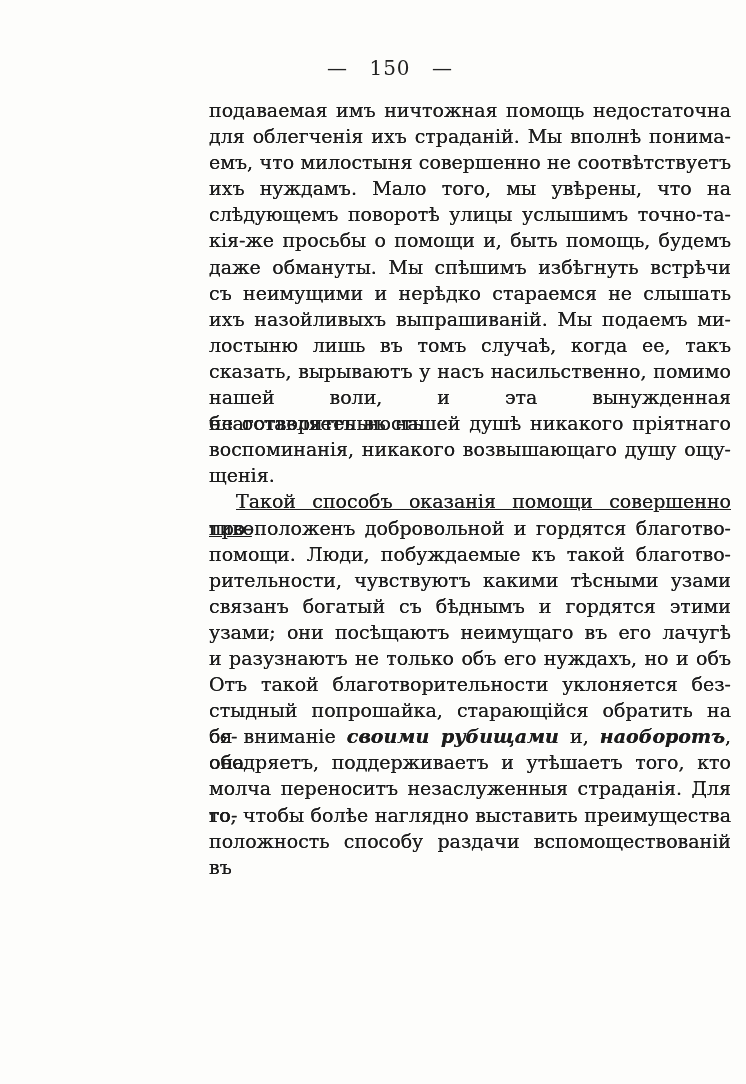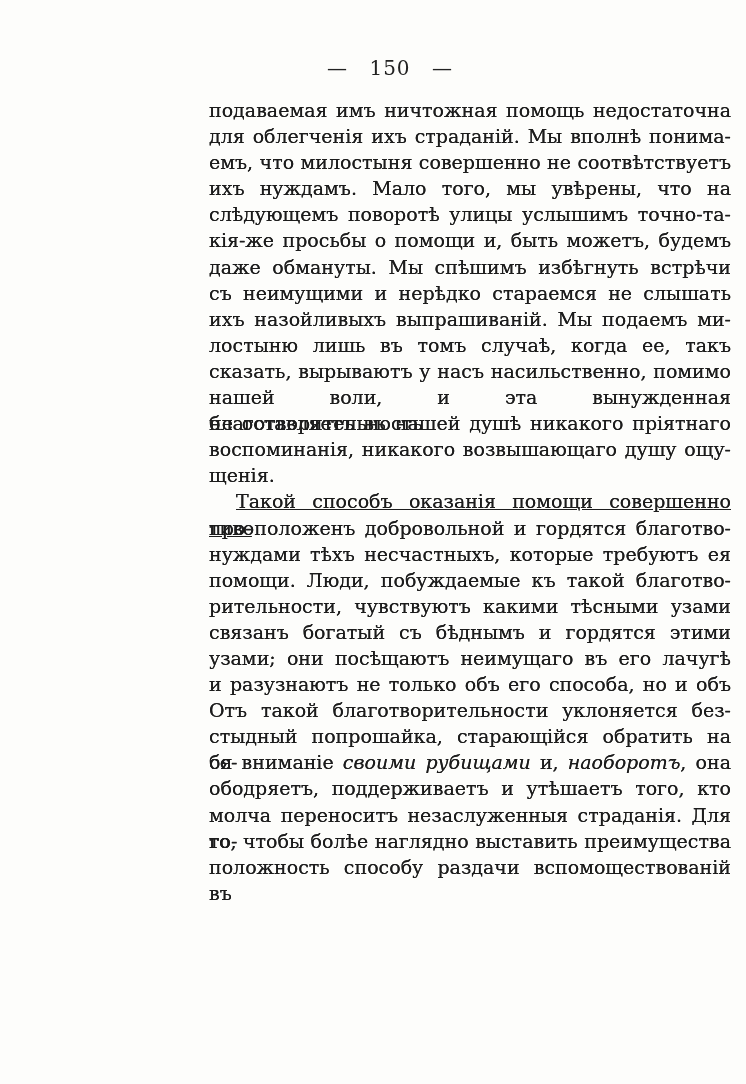--- a/index.html
+++ b/index.html
@@ -49,53 +49,53 @@
   .line.flush-left {
     text-align: right;
     text-align-last: left;
   }
   .line.indent {
     text-indent: 27px;
     text-decoration: underline;
   }
   .line i {
     font-style: italic;
+    font-weight: bold;
   }
 </style>
 </head>
 <body>
 
 <div class="page">
 
   <div class="page-number">— 150 —</div>
 
   <div class="textblock">
     <div class="line">подаваемая имъ ничтожная помощь недостаточна</div>
     <div class="line">для облегченія ихъ страданій. Мы вполнѣ понима-</div>
     <div class="line">емъ, что милостыня совершенно не соотвѣтствуетъ</div>
     <div class="line">ихъ нуждамъ. Мало того, мы увѣрены, что на</div>
     <div class="line">слѣдующемъ поворотѣ улицы услышимъ точно-та-</div>
-    <div class="line">кія-же просьбы о помощи и, быть можетъ, будемъ</div>
+    <div class="line">кія-же просьбы о помощи и, быть помощь, будемъ</div>
     <div class="line">даже обмануты. Мы спѣшимъ избѣгнуть встрѣчи</div>
     <div class="line">съ неимущими и нерѣдко стараемся не слышать</div>
     <div class="line">ихъ назойливыхъ выпрашиваній. Мы подаемъ ми-</div>
     <div class="line">лостыню лишь въ томъ случаѣ, когда ее, такъ</div>
     <div class="line">сказать, вырываютъ у насъ насильственно, помимо</div>
     <div class="line">нашей воли, и эта вынужденная благотворительность</div>
     <div class="line">не оставляетъ въ нашей душѣ никакого пріятнаго</div>
     <div class="line">воспоминанія, никакого возвышающаго душу ощу-</div>
     <div class="line flush-left">щенія.</div>
     <div class="line indent">Такой способъ оказанія помощи совершенно про-</div>
     <div class="line">тивоположенъ добровольной и гордятся благотво-</div>
-    <div class="line">нуждами тѣхъ несчастныхъ, которые требуютъ ея</div>
     <div class="line">помощи. Люди, побуждаемые къ такой благотво-</div>
     <div class="line">рительности, чувствуютъ какими тѣсными узами</div>
     <div class="line">связанъ богатый съ бѣднымъ и гордятся этими</div>
     <div class="line">узами; они посѣщаютъ неимущаго въ его лачугѣ</div>
-    <div class="line">и разузнаютъ не только объ его способа, но и объ</div>
+    <div class="line">и разузнаютъ не только объ его нуждахъ, но и объ</div>
     <div class="line">Отъ такой благотворительности уклоняется без-</div>
     <div class="line">стыдный попрошайка, старающійся обратить на се-</div>
     <div class="line"><span>бя вниманіе </span><i>своими рубищами</i><span> и, </span><i>наоборотъ</i><span>, она</span></div>
     <div class="line">ободряетъ, поддерживаетъ и утѣшаетъ того, кто</div>
     <div class="line">молча переноситъ незаслуженныя страданія. Для то-</div>
     <div class="line">го, чтобы болѣе наглядно выставить преимущества</div>
     <div class="line">положность способу раздачи вспомоществованій въ</div>
   </div>
 
 </div>

